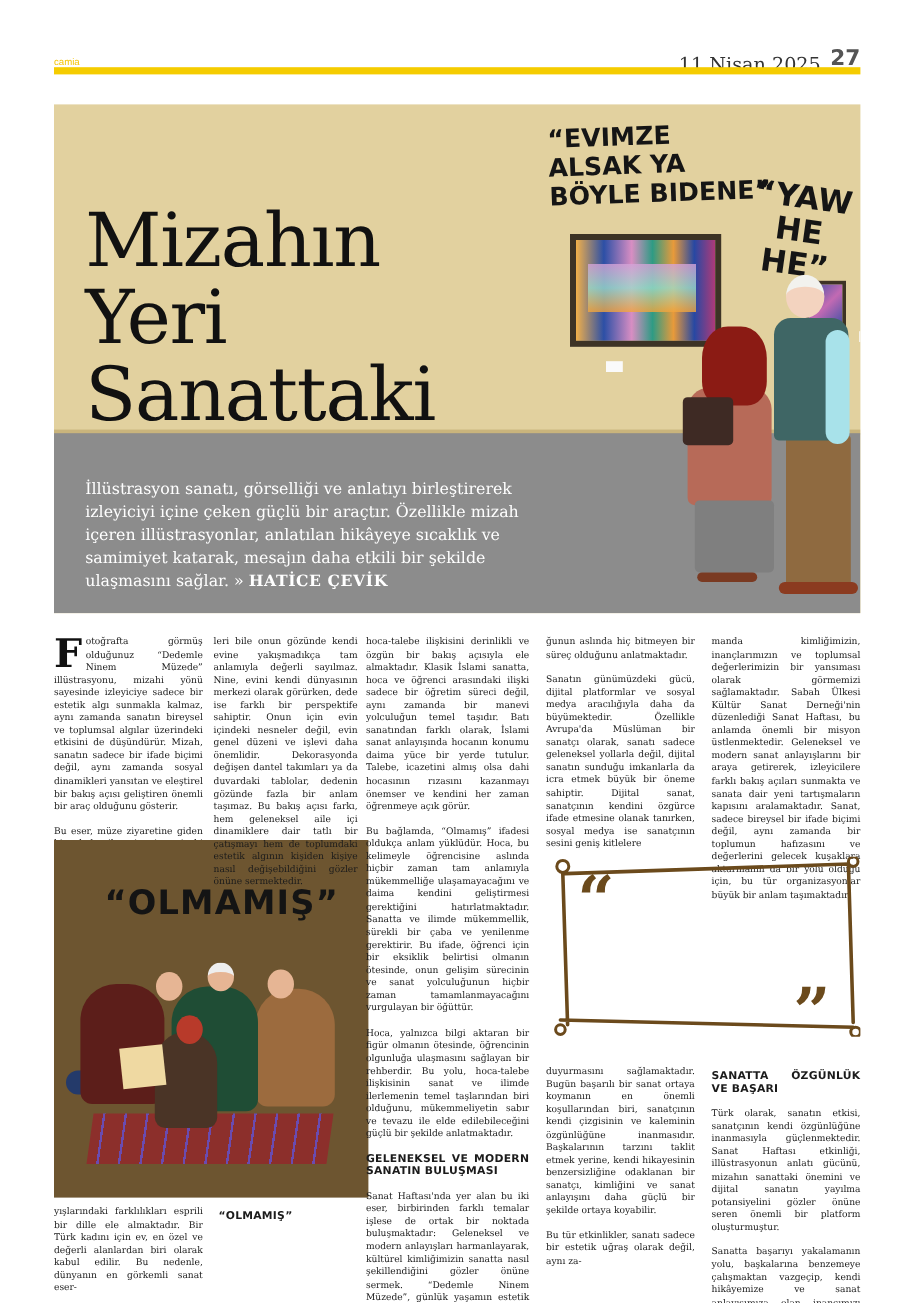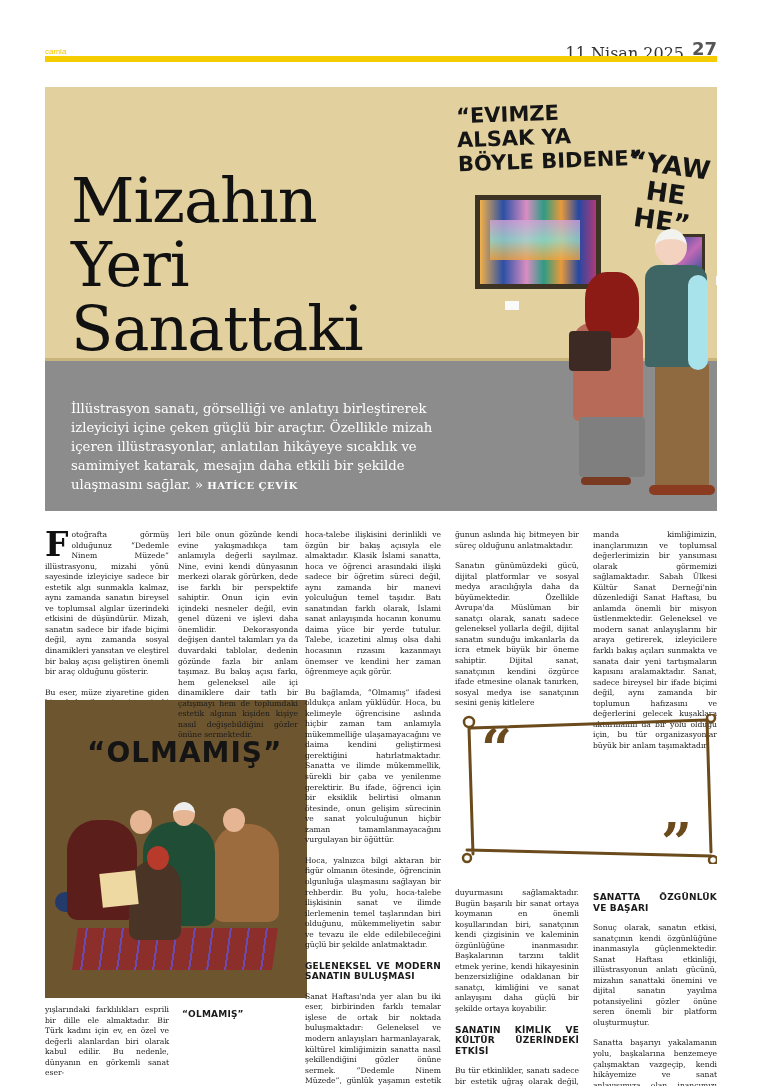--- a/index.html
+++ b/index.html
@@ -13,21 +13,21 @@
   .hdr .date { position: absolute; right: 33px; top: 6px; font-family: "DejaVu Serif", serif; font-size: 16px; color: #333; }
   .hdr .pagenum { position: absolute; right: 0; top: 0; font-family: "DejaVu Sans", sans-serif; font-weight: bold; font-size: 18px; color: #555; }
   .hdr-rule { position: absolute; left: 45px; top: 56px; width: 672px; height: 6px; background: #f5cc00; }
 
   
   .hero { position: absolute; left: 45px; top: 87px; width: 672px; height: 424px; overflow: hidden; background: #e2d19f; }
   .hero .floor { position: absolute; left: 0; top: 274px; width: 672px; height: 150px; background: #8c8c8c; }
   .hero .baseboard { position: absolute; left: 0; top: 271px; width: 672px; height: 4px; background: #c9b47c; }
   .hero-title { position: absolute; left: 26px; top: 82px; font-family: "DejaVu Serif", serif; font-weight: normal; font-size: 62px; line-height: 64px; color: #111; letter-spacing: -1px; }
   .hero-lead { position: absolute; left: 26px; top: 312px; width: 400px; font-family: "DejaVu Serif", serif; font-size: 13.2px; line-height: 19px; color: #ffffff; }
-  .hero-lead .author { font-size: 10px; font-weight: bold; letter-spacing: 0.5px; }
+  .hero-lead .author { font-size: 13px; font-weight: bold; letter-spacing: 0.5px; }
 
   
   .quote-art { position: absolute; font-family: "DejaVu Sans", sans-serif; font-weight: bold; color: #151515; text-transform: uppercase; }
   .qa1 { left: 412px; top: 14px; font-size: 21px; line-height: 24px; transform: rotate(-2deg); }
   .qa2 { left: 580px; top: 64px; font-size: 26px; line-height: 28px; transform: rotate(8deg); text-align: center; }
   .painting-big { position: absolute; left: 430px; top: 108px; width: 126px; height: 94px; border: 5px solid #3d3325; background: linear-gradient(90deg,#f1b04a 0%,#2c4fa6 20%,#d88ec3 40%,#2e9b84 55%,#e89a3a 70%,#2748a3 85%,#b03a78 100%); }
   .painting-big::after { content: ""; position: absolute; left: 10px; top: 20px; width: 90px; height: 40px; background: linear-gradient(180deg,#d5a3d8,#9cdcca,#f3a43b); opacity: .8; }
   .painting-small { position: absolute; left: 626px; top: 147px; width: 34px; height: 42px; border: 3px solid #3d3325; background: linear-gradient(135deg,#3a4ea5,#c26ab3,#3a4ea5); }
   .label-card { position: absolute; width: 14px; height: 9px; background: #fafafa; }
   .woman-scarf { position: absolute; left: 540px; top: 185px; width: 54px; height: 66px; border-radius: 40% 40% 30% 30%; background: #8b1b14; }
@@ -174,30 +174,29 @@
   <h3>GELENEKSEL VE MODERN SANATIN BULUŞMASI</h3>
   <p>Sanat Haftası'nda yer alan bu iki eser, birbirinden farklı temalar işlese de ortak bir noktada buluşmaktadır: Geleneksel ve modern anlayışları harmanlayarak, kültürel kimliğimizin sanatta nasıl şekillendiğini gözler önüne sermek. “Dedemle Ninem Müzede”, günlük yaşamın estetik algıya etkisini ve bireylerin sanatla kurdukları ilişkiyi mizahi bir dille işlerken, “Olmamış” tablosu daha derin ve felsefi bir perspektif sunarak, sanat yolculu-</p>
 </div>
 
 <div class="col c4">
   <p>ğunun aslında hiç bitmeyen bir süreç olduğunu anlatmaktadır.</p>
   <p>Sanatın günümüzdeki gücü, dijital platformlar ve sosyal medya aracılığıyla daha da büyümektedir. Özellikle Avrupa'da Müslüman bir sanatçı olarak, sanatı sadece geleneksel yollarla değil, dijital sanatın sunduğu imkanlarla da icra etmek büyük bir öneme sahiptir. Dijital sanat, sanatçının kendini özgürce ifade etmesine olanak tanırken, sosyal medya ise sanatçının sesini geniş kitlelere</p>
 </div>
 <div class="col c4b">
   <p>duyurmasını sağlamaktadır. Bugün başarılı bir sanat ortaya koymanın en önemli koşullarından biri, sanatçının kendi çizgisinin ve kaleminin özgünlüğüne inanmasıdır. Başkalarının tarzını taklit etmek yerine, kendi hikayesinin benzersizliğine odaklanan bir sanatçı, kimliğini ve sanat anlayışını daha güçlü bir şekilde ortaya koyabilir.</p>
-  <h3>SANATIN KİMLİK VE KÜLTÜR ÜZERİNDEKİ ETKİSİ</h3>
   <p>Bu tür etkinlikler, sanatı sadece bir estetik uğraş olarak değil, aynı za-</p>
 </div>
 
 <div class="col c5">
   <p>manda kimliğimizin, inançlarımızın ve toplumsal değerlerimizin bir yansıması olarak görmemizi sağlamaktadır. Sabah Ülkesi Kültür Sanat Derneği'nin düzenlediği Sanat Haftası, bu anlamda önemli bir misyon üstlenmektedir. Geleneksel ve modern sanat anlayışlarını bir araya getirerek, izleyicilere farklı bakış açıları sunmakta ve sanata dair yeni tartışmaların kapısını aralamaktadır. Sanat, sadece bireysel bir ifade biçimi değil, aynı zamanda bir toplumun hafızasını ve değerlerini gelecek kuşaklara aktarmanın da bir yolu olduğu için, bu tür organizasyonlar büyük bir anlam taşımaktadır.</p>
 </div>
 <div class="col c5b">
   <h3>SANATTA ÖZGÜNLÜK VE BAŞARI</h3>
-  <p>Sonuç olarak, sanatın etkisi, sanatçının kendi özgünlüğüne inanmasıyla güçlenmektedir. Sanat Haftası etkinliği, illüstrasyonun anlatı gücünü, mizahın sanattaki önemini ve dijital sanatın yayılma potansiyelini gözler önüne seren önemli bir platform oluşturmuştur.</p>
+  <p>Türk olarak, sanatın etkisi, sanatçının kendi özgünlüğüne inanmasıyla güçlenmektedir. Sanat Haftası etkinliği, illüstrasyonun anlatı gücünü, mizahın sanattaki önemini ve dijital sanatın yayılma potansiyelini gözler önüne seren önemli bir platform oluşturmuştur.</p>
   <p>Sanatta başarıyı yakalamanın yolu, başkalarına benzemeye çalışmaktan vazgeçip, kendi hikâyemize ve sanat anlayışımıza olan inancımızı pekiştirmekten geçmektedir.</p>
 </div>
 
 <div class="pq">
   <svg width="256" height="150" viewBox="0 0 256 150">
     <path d="M10 14 L246 6 M8 14 L12 140 M246 6 L250 138 M6 136 L250 142" stroke="#6b4a1c" stroke-width="3" fill="none" stroke-linecap="round"></path>
     <circle cx="8" cy="8" r="5" stroke="#6b4a1c" stroke-width="2.5" fill="none"></circle>
     <circle cx="250" cy="4" r="4" stroke="#6b4a1c" stroke-width="2.5" fill="none"></circle>
     <circle cx="6" cy="144" r="4" stroke="#6b4a1c" stroke-width="2.5" fill="none"></circle>
     <circle cx="252" cy="146" r="4" stroke="#6b4a1c" stroke-width="2.5" fill="none"></circle>

